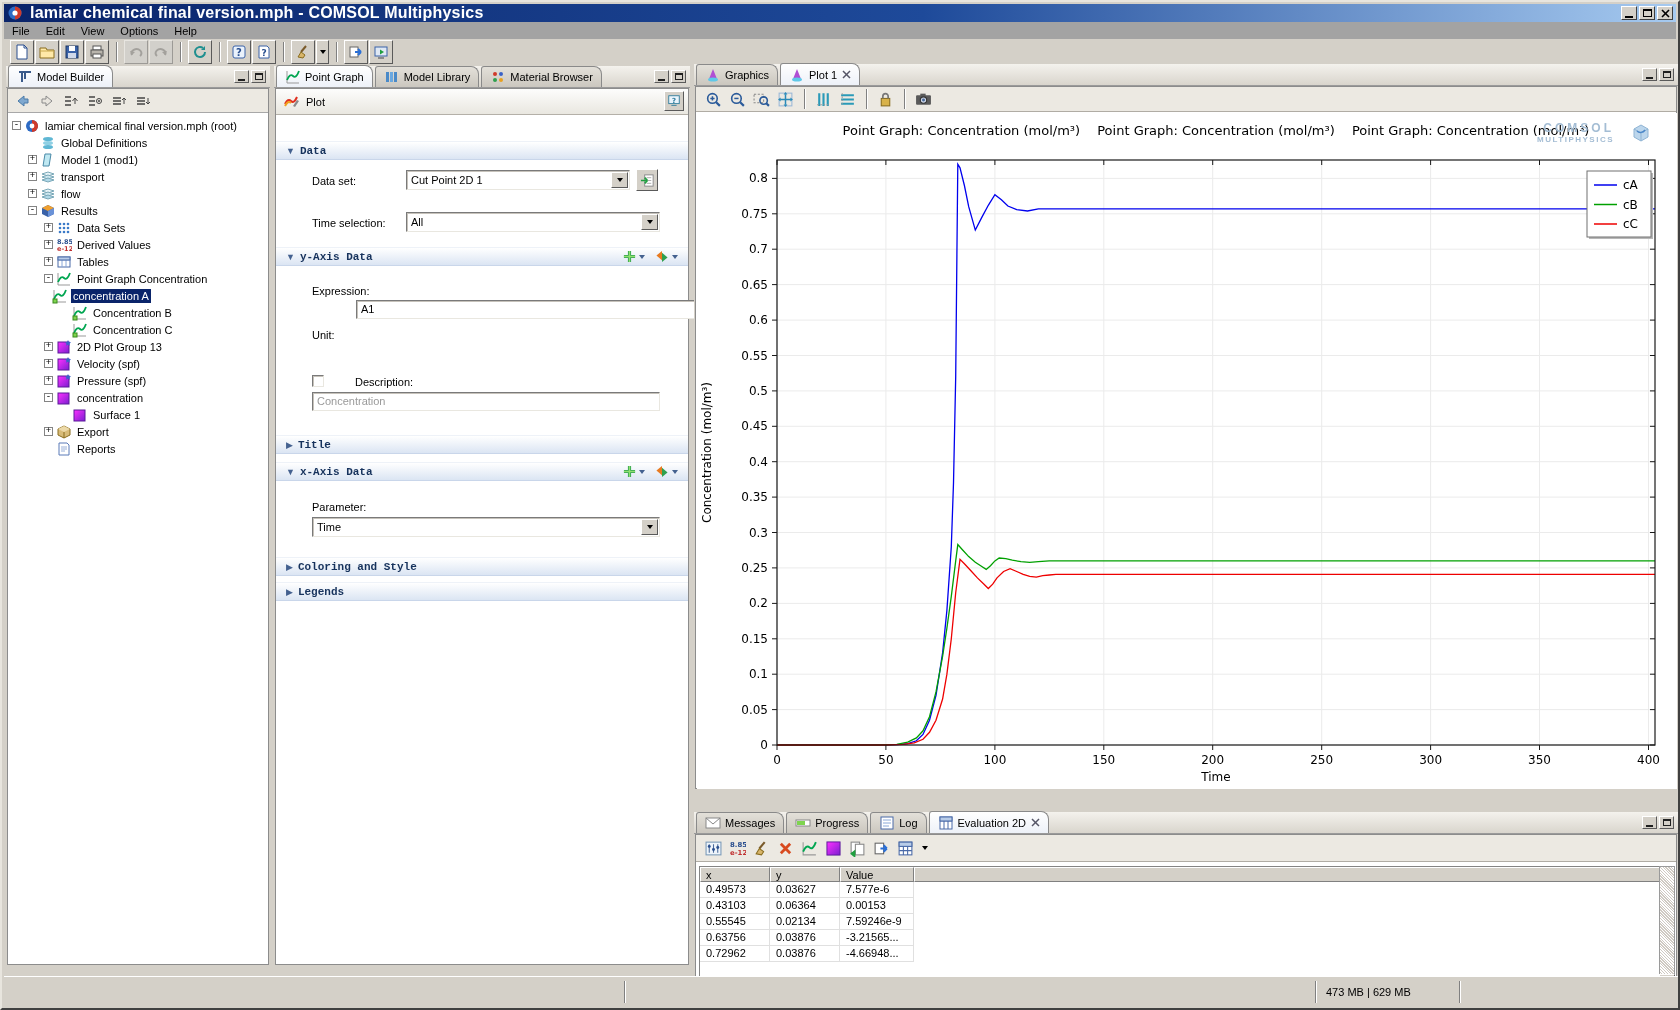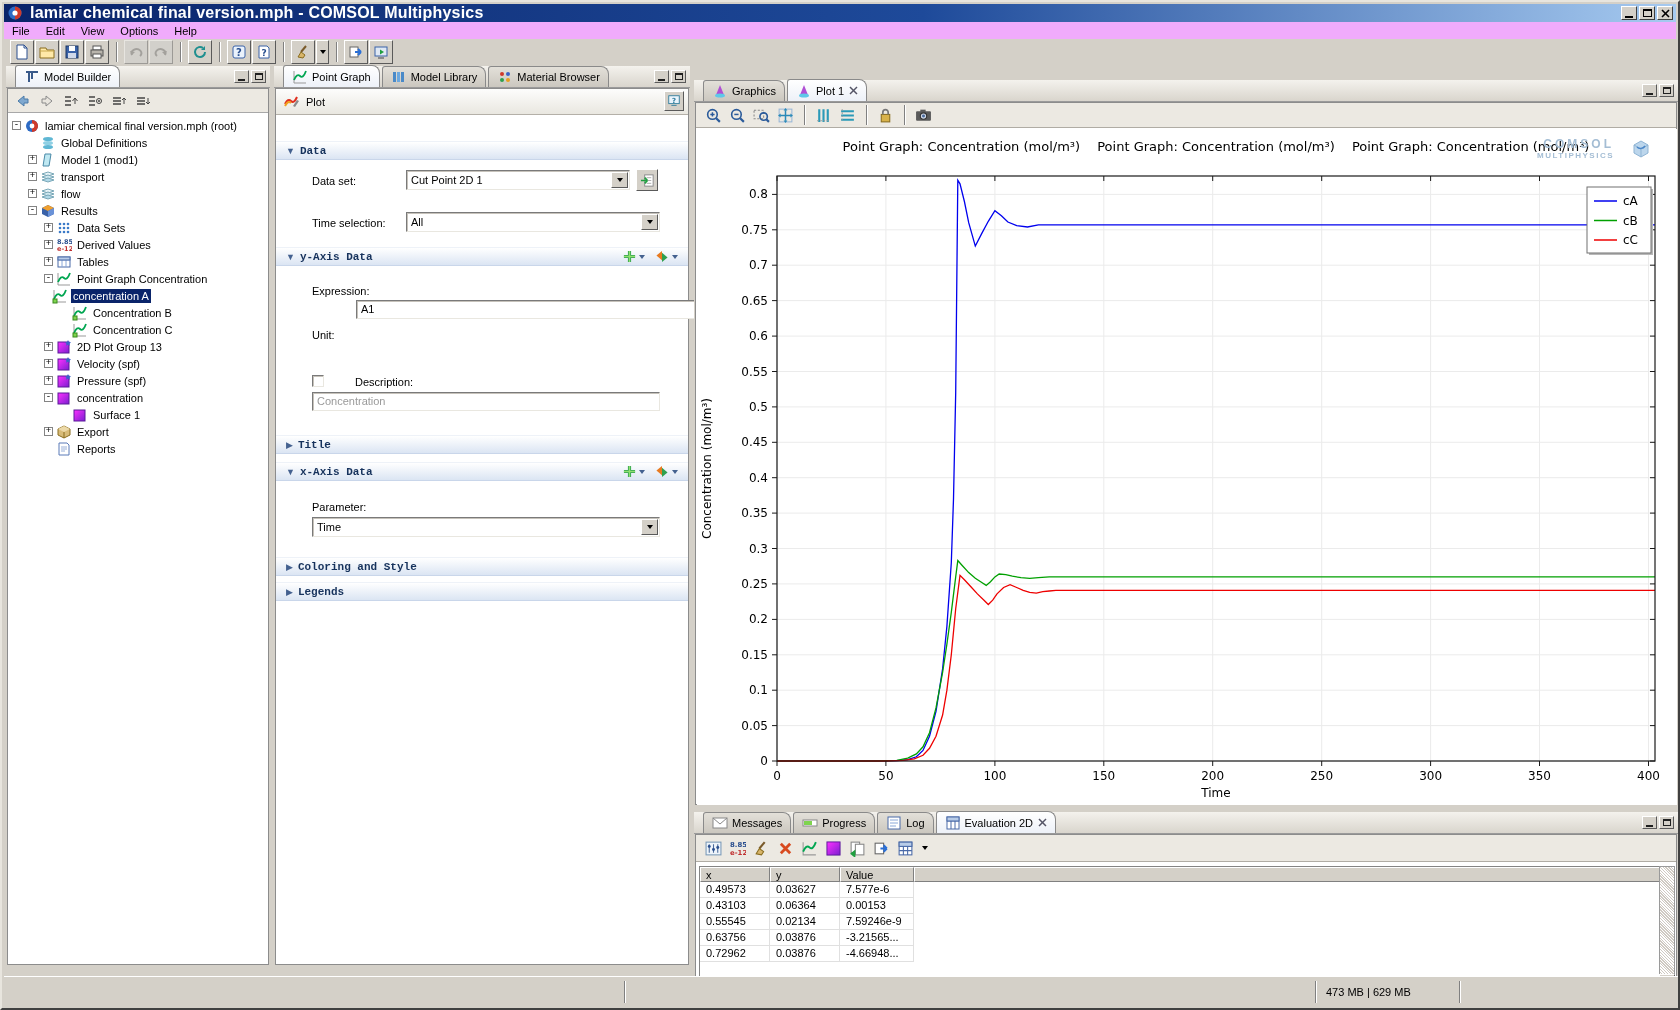--- a/index.html
+++ b/index.html
@@ -12,32 +12,32 @@
   .titlebar{left:2px;top:2px;width:1672px;height:18px;
     background:linear-gradient(90deg,#0a246a,#1e4a9a 55%,#a6caf0);
     color:#fff;font-weight:bold;display:flex;align-items:center;padding-left:3px;}
   .titlebar .ttext{margin-left:4px;font-size:16px;letter-spacing:.2px;}
   .winbtn{width:16px;height:14px;background:#d4d0c8;border:1px solid;
     border-color:#fff #404040 #404040 #fff;display:inline-flex;align-items:center;justify-content:center;margin-left:2px;}
   .winbtns{position:absolute;right:3px;top:2px;display:flex;}
   .glyph-min{width:8px;height:2px;background:#000;margin-top:7px;}
   .glyph-max{width:9px;height:8px;border:1px solid #000;border-top:2px solid #000;}
   .glyph-x line{stroke:#000;stroke-width:1.6;}
-  .menubar{left:2px;top:20px;width:1672px;height:17px;display:flex;align-items:center;background:#f0abfc;}
+  .menubar{left:2px;top:20px;width:1672px;height:17px;display:flex;align-items:center;background:#a3a3a3;}
   .menu-item{padding:2px 8px;cursor:default;}
   .toolbar-main{left:2px;top:37px;width:1672px;height:26px;display:flex;align-items:center;background:#d4d0c8;padding-left:6px;}
   .tbtn{width:24px;height:24px;border:1px solid;border-color:#fff #5a5a5a #5a5a5a #fff;background:#d4d0c8;
         display:inline-flex;align-items:center;justify-content:center;margin-right:1px;}
   .tsep{width:2px;height:20px;border-left:1px solid #808080;border-right:1px solid #fff;margin:0 6px;}
   .disabled{opacity:.45;filter:grayscale(1);}
   .drop{width:0;height:0;border-left:3px solid transparent;border-right:3px solid transparent;border-top:4px solid #000;}
   
   .panel{background:#d4d0c8;}
   .ptabs{position:absolute;left:0;top:0;right:0;height:22px;display:flex;align-items:flex-end;
-         background:linear-gradient(#f4f2ed,#d9d5cd);padding-left:9px;border-bottom:1px solid #9a9a9a;}
+         background:linear-gradient(#f4f2ed,#d9d5cd);padding-left:2px;border-bottom:1px solid #9a9a9a;}
   .tab{height:21px;display:inline-flex;align-items:center;padding:0 8px;margin-right:2px;
        border:1px solid #8a8a8a;border-bottom:none;border-radius:3px 8px 0 0;
        background:linear-gradient(#e3e0d9,#cbc7bf);white-space:nowrap;}
   .tab.active{background:linear-gradient(#ffffff,#edf1f8);height:22px;}
   .tab .ti{margin-right:4px;}
   .pbody{position:absolute;left:1px;right:1px;top:22px;bottom:1px;background:#fff;border:1px solid #8c8c8c;}
   .pbtns{position:absolute;top:4px;display:flex;}
   .pbtn{width:15px;height:13px;background:#d4d0c8;border:1px solid;border-color:#fff #5a5a5a #5a5a5a #fff;
         display:inline-flex;align-items:center;justify-content:center;margin-left:2px;}
   .pg-min{width:7px;height:2px;background:#202020;margin-top:6px;}
@@ -609,21 +609,21 @@
         <span class="stitle">Coloring and Style</span>
       </div>
 
       <div class="sec" style="top:493px;">
         <span class="arr9">▶</span>
         <span class="stitle">Legends</span>
       </div>
     </div>
   </div>
 
-  <div class="abs panel" style="left:692px;top:78px;width:984px;height:726px;">
+  <div class="abs panel" style="left:692px;top:62px;width:984px;height:726px;">
     <div class="ptabs">
       <span class="tab">
         <svg class="ti" width="14" height="14" viewBox="0 0 16 16">
             <path d="M8 2l4 10H4z" fill="#b04fd4"></path>
             <ellipse cx="8" cy="12.5" rx="5" ry="2" fill="#5fc8e8"></ellipse>
           </svg>
         <span>Graphics</span>
       </span>
       <span class="tab active">
         <svg class="ti" width="14" height="14" viewBox="0 0 16 16">

